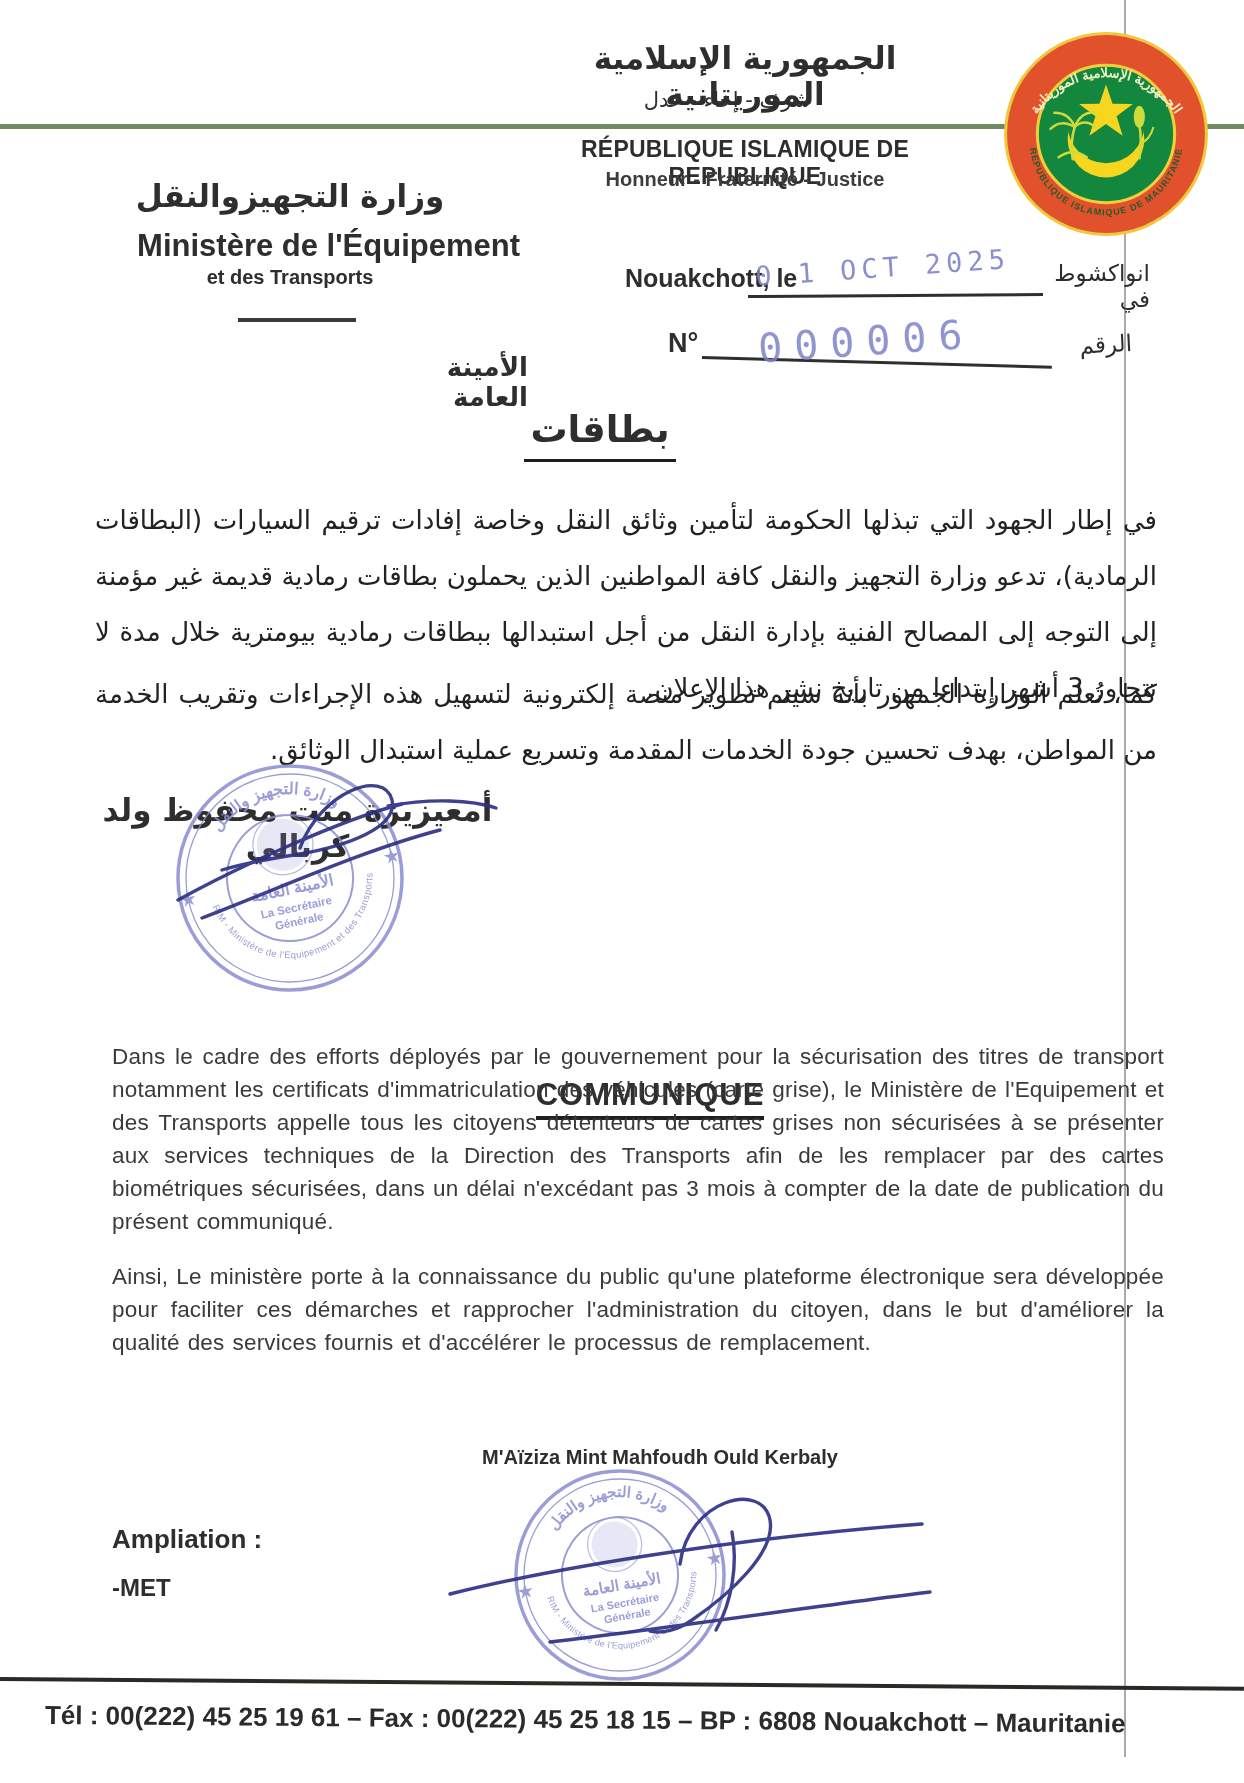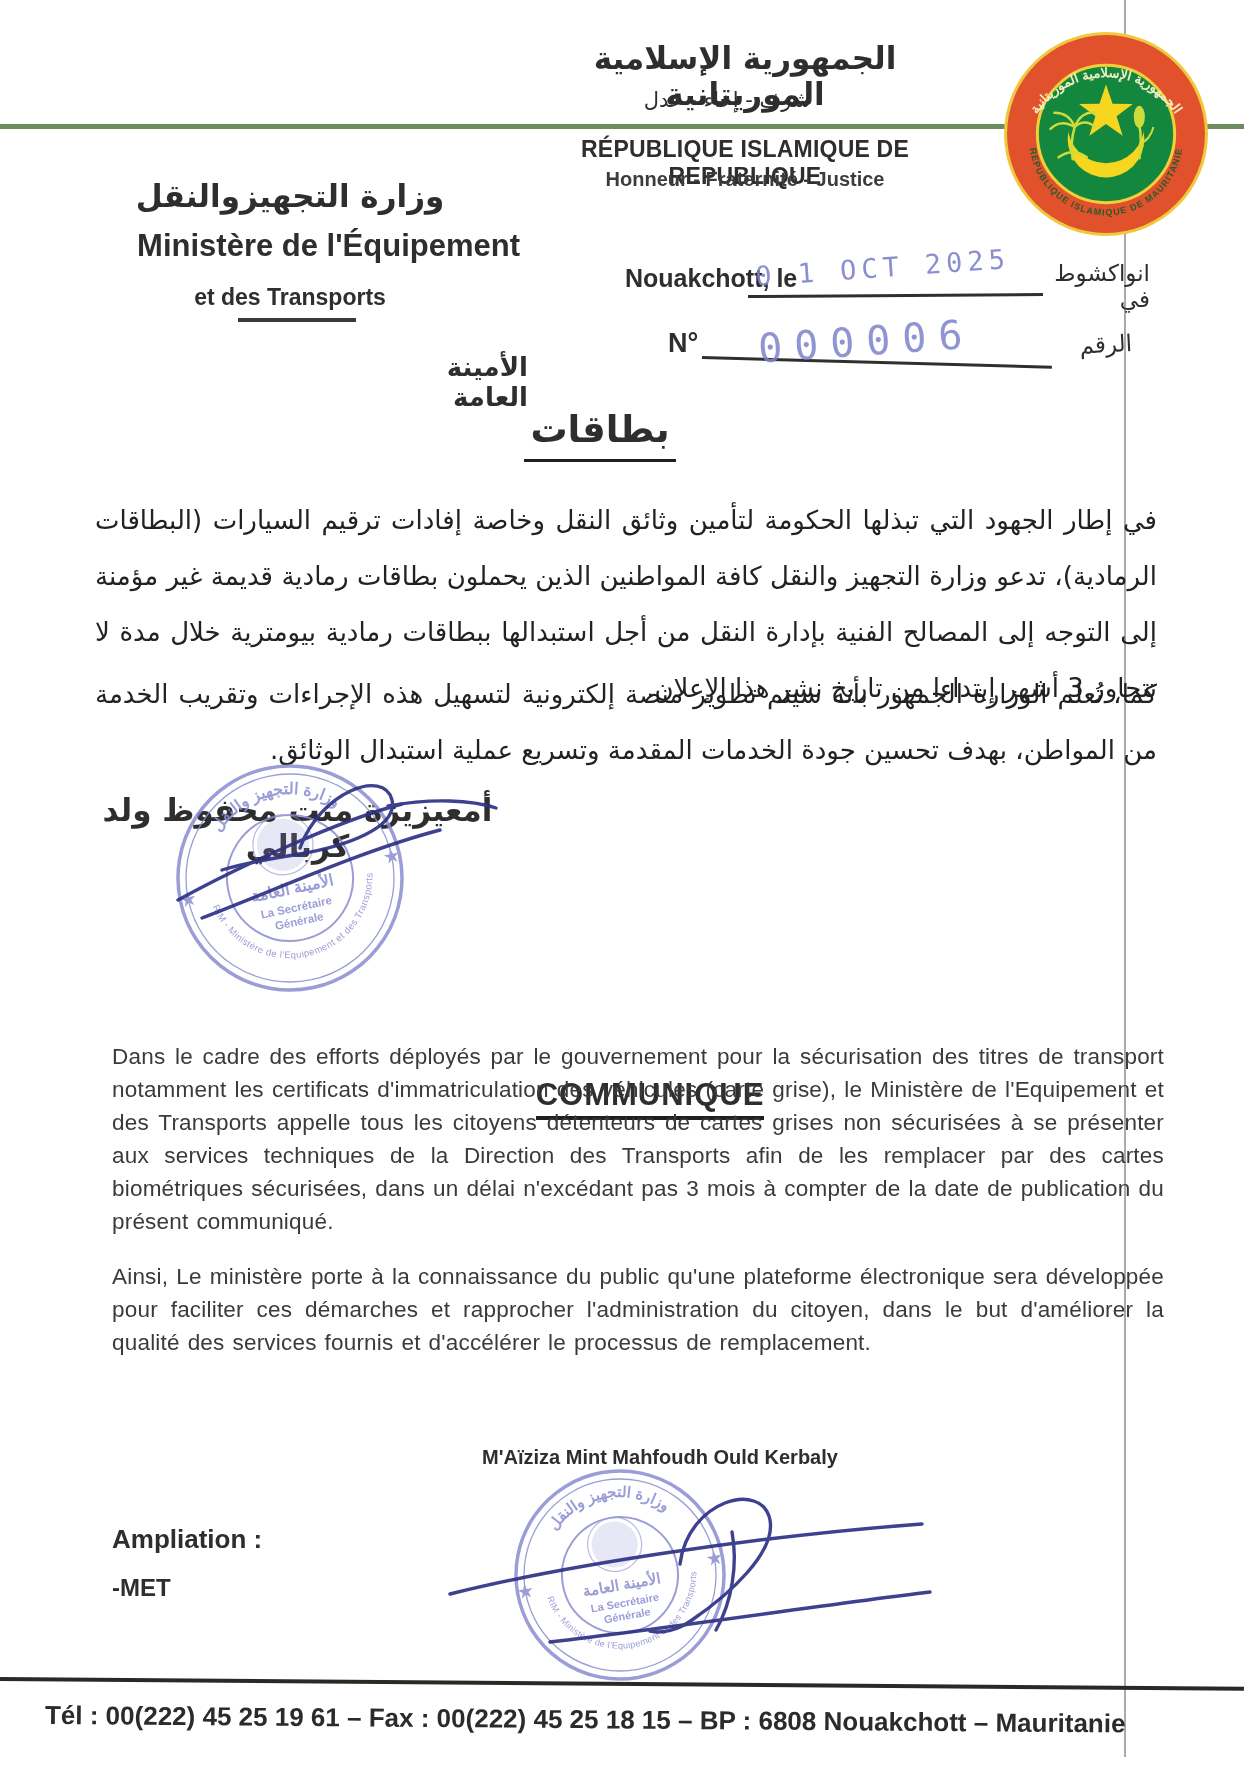--- a/index.html
+++ b/index.html
@@ -64,21 +64,21 @@
       <textPath href="#embTop" startOffset="50%" text-anchor="middle">الجمهورية الإسلامية الموريتانية</textPath>
     </text>
     <path id="embBot" d="M 30 122 A 76 76 0 0 0 180 122" fill="none"></path>
     <text font-size="9" fill="#2a5a2d" font-weight="bold" letter-spacing="1">
       <textPath href="#embBot" startOffset="50%" text-anchor="middle">REPUBLIQUE ISLAMIQUE DE MAURITANIE</textPath>
     </text>
   </svg>
 
   <div class="abs c b rtl ar-head" style="left:90px;top:178px;width:400px;font-size:31px;">وزارة التجهيزوالنقل</div>
   <div class="abs c b" style="left:60px;top:228px;width:460px;font-size:31px;text-align:right;">Ministère de l'Équipement</div>
-  <div class="abs c b" style="left:60px;top:284px;width:460px;font-size:23px;">et des Transports</div>
+  <div class="abs c b" style="left:60px;top:266px;width:460px;font-size:20px;">et des Transports</div>
   <div class="abs" style="left:238px;top:318px;width:118px;height:4px;background:#3a3a3a;"></div>
   <div class="abs b rtl ar-head" style="left:378px;top:352px;width:150px;font-size:26px;">الأمينة العامة</div>
 
   <div class="abs b" style="left:625px;top:264px;font-size:25px;">Nouakchott, le</div>
   <div class="abs" style="left:748px;top:294px;width:295px;height:3px;background:#2f2f2f;transform:rotate(-0.4deg);"></div>
   <div class="abs stampink" style="left:755px;top:252px;font-size:27px;letter-spacing:5px;transform:rotate(-4deg);opacity:.9;">0 1 OCT 2025</div>
   <div class="abs rtl ar-head" style="left:1040px;top:260px;width:110px;font-size:23px;">انواكشوط في</div>
 
   <div class="abs b" style="left:668px;top:328px;font-size:27px;">N°</div>
   <div class="abs" style="left:702px;top:356px;width:350px;height:3px;background:#2f2f2f;transform:rotate(1.6deg);transform-origin:left center;"></div>

